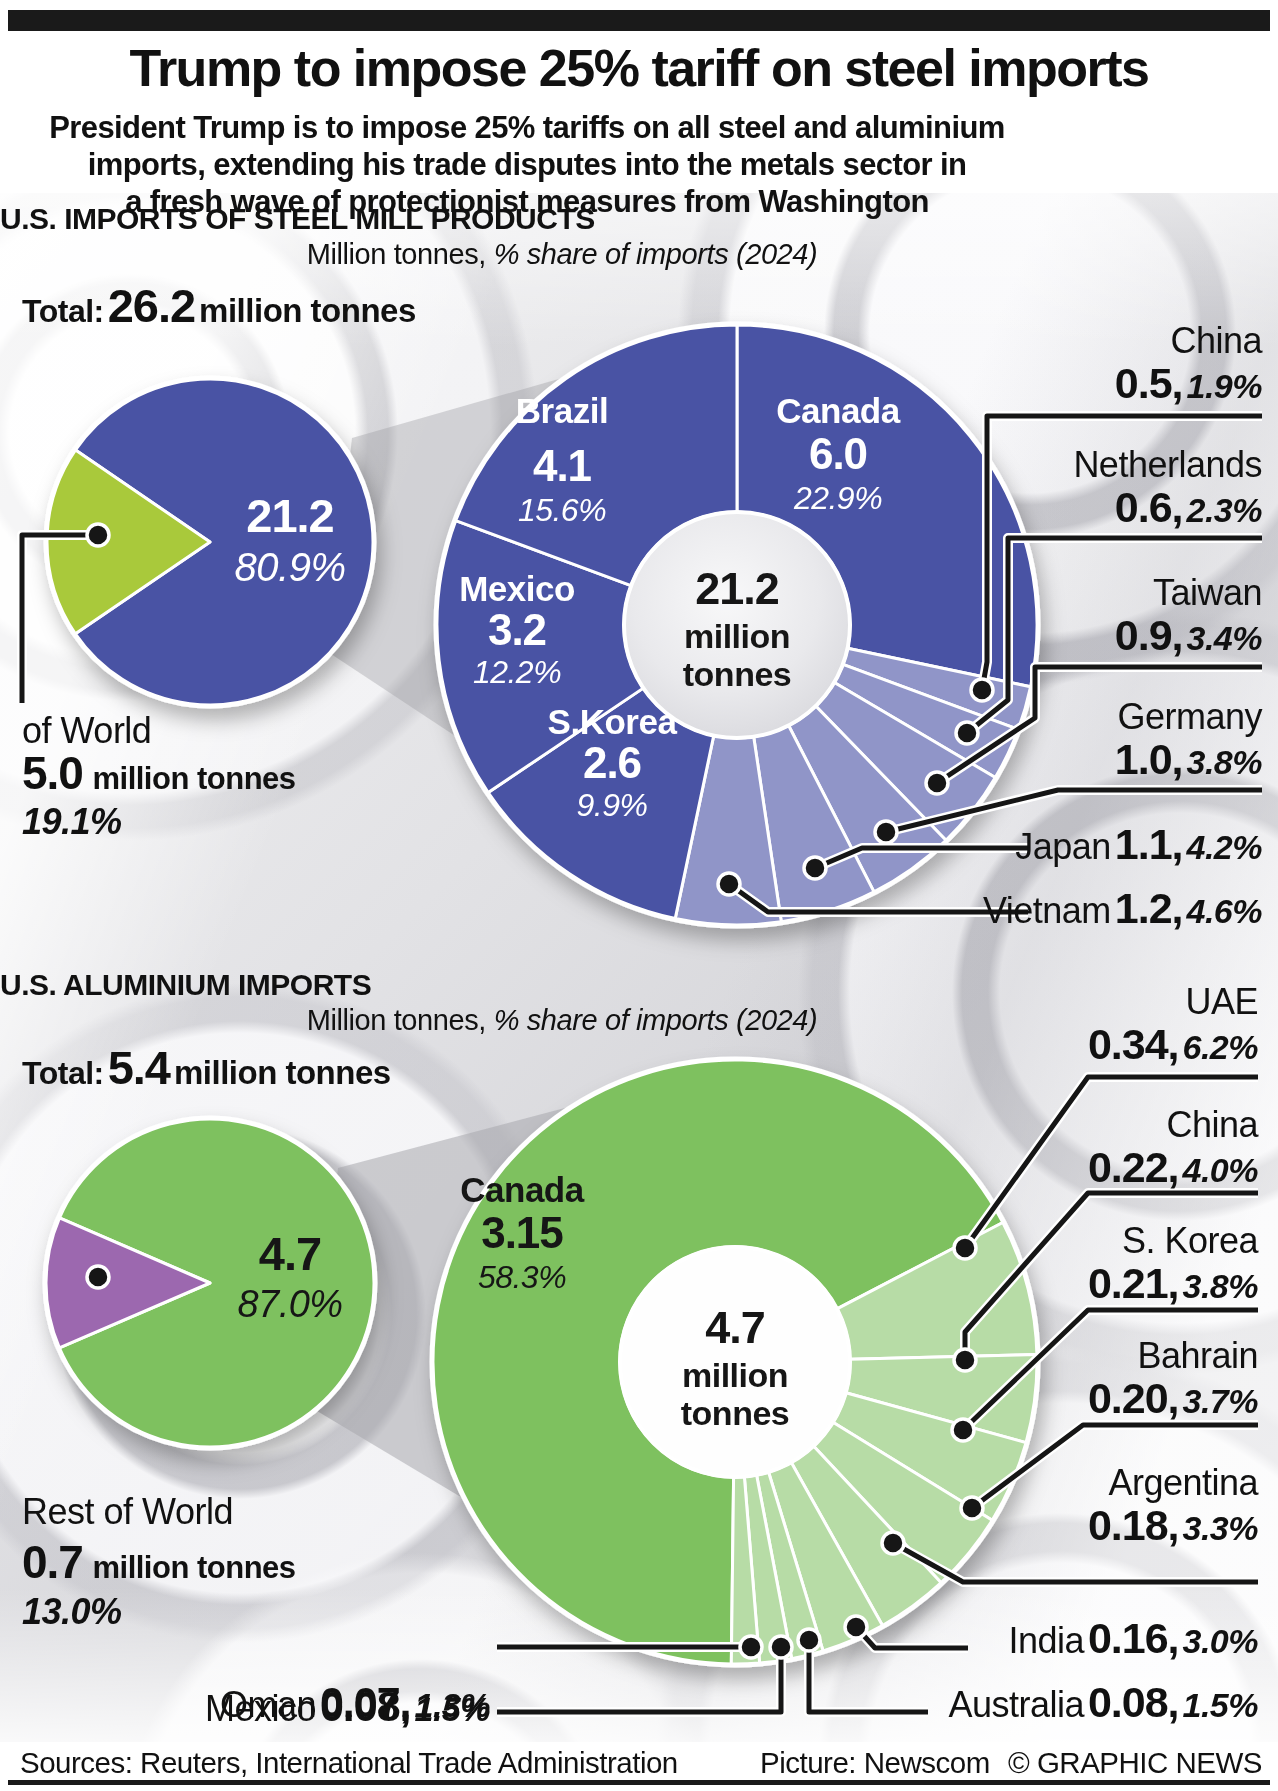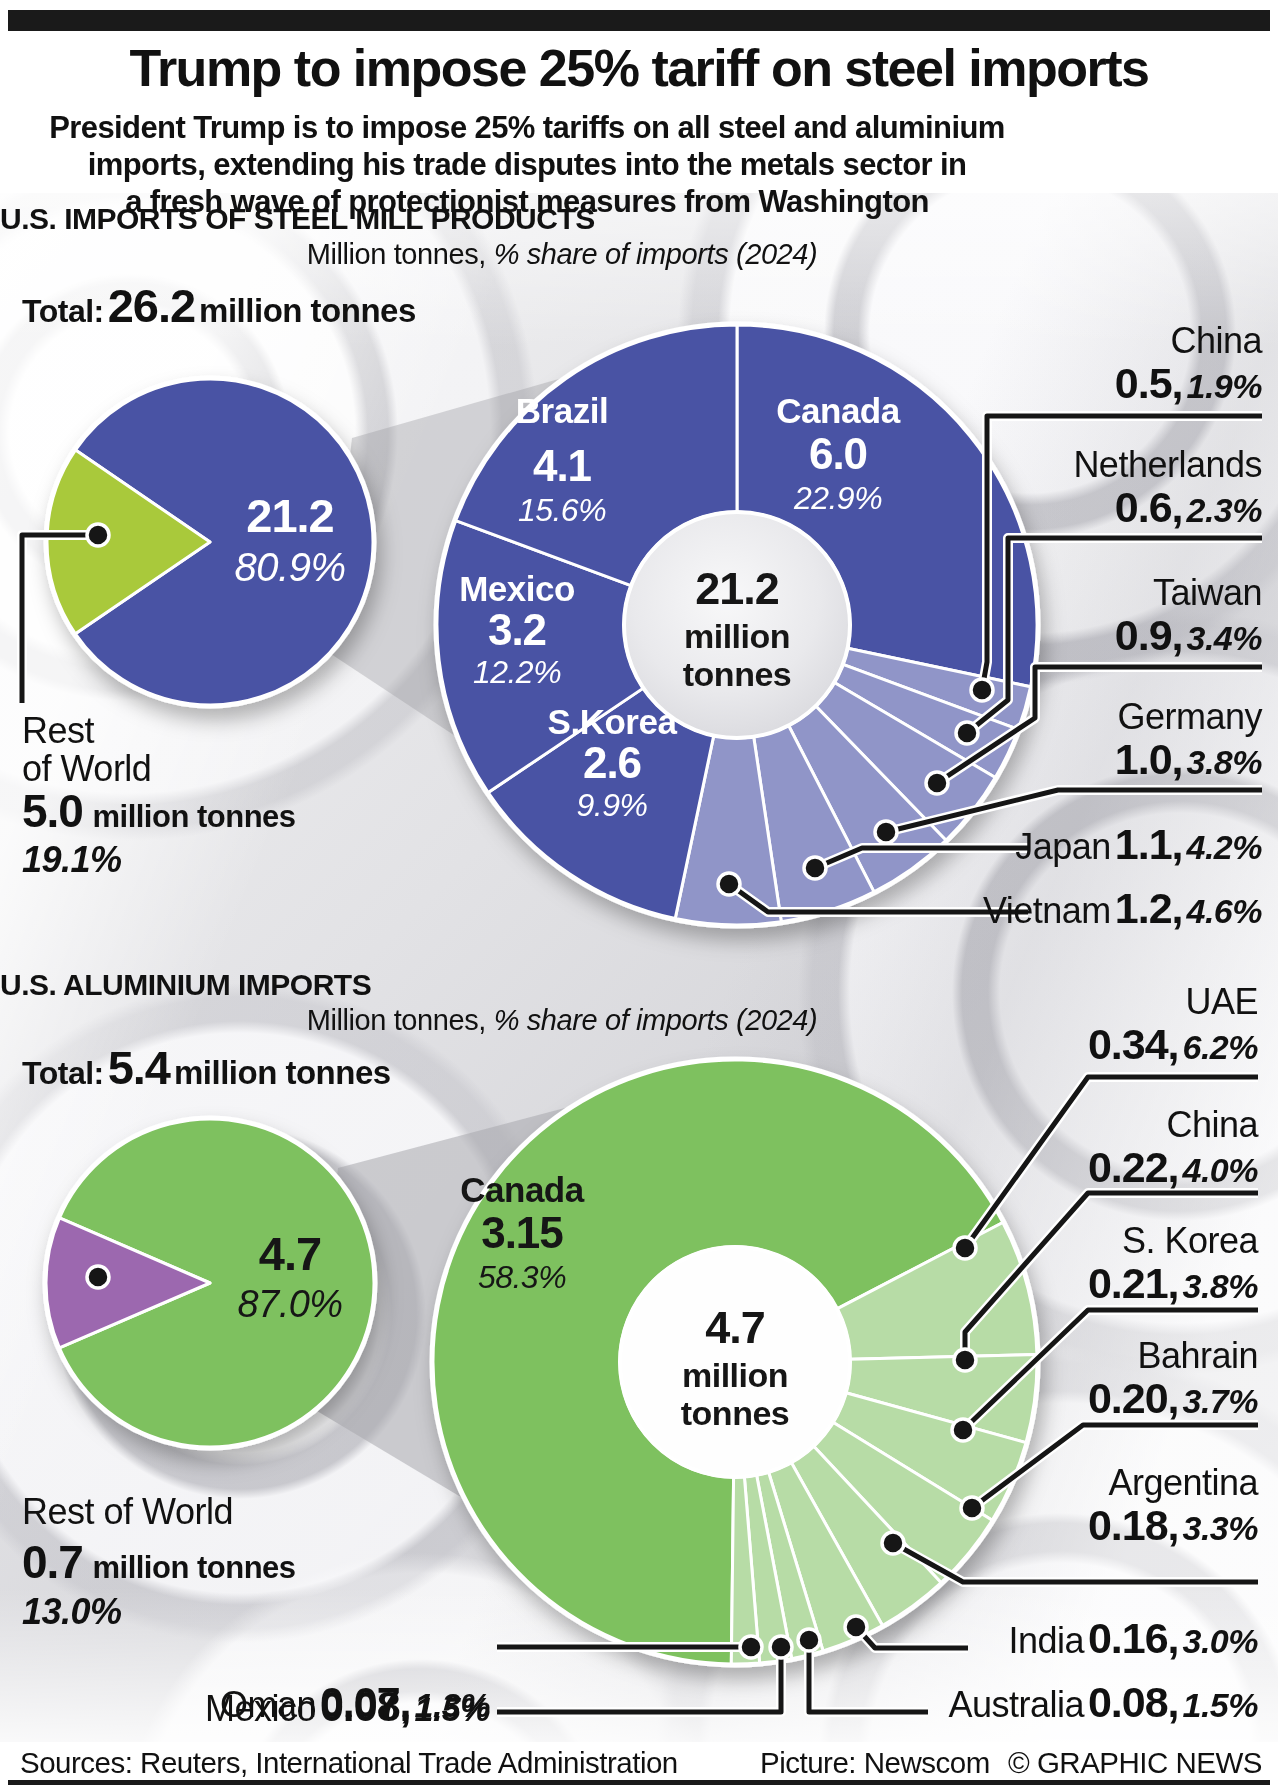--- a/index.html
+++ b/index.html
@@ -196,21 +196,20 @@
   <span class="t">Total:</span>
   <span class="n">26.2</span>
   <span class="u">million tonnes</span>
 </div>
 
 <div class="abs wlab" style="left:200px;top:492px;width:180px">
   <span class="vl" style="font-size:47px">21.2</span>
   <span class="pc" style="font-size:40px;margin-top:8px">80.9%</span>
 </div>
 <div class="abs rowlab" style="left:22px;top:712px">
-  <div>Rest</div>
   <div>of World</div>
   <div style="margin-top:0;line-height:46px;white-space:nowrap">
     <span class="big">5.0</span>
     <span class="mt">million tonnes</span>
   </div>
   <div class="pc" style="line-height:40px">19.1%</div>
 </div>
 
 <div class="abs wlab" style="left:472px;top:393px;width:180px">
   <span class="nm">Brazil</span>

